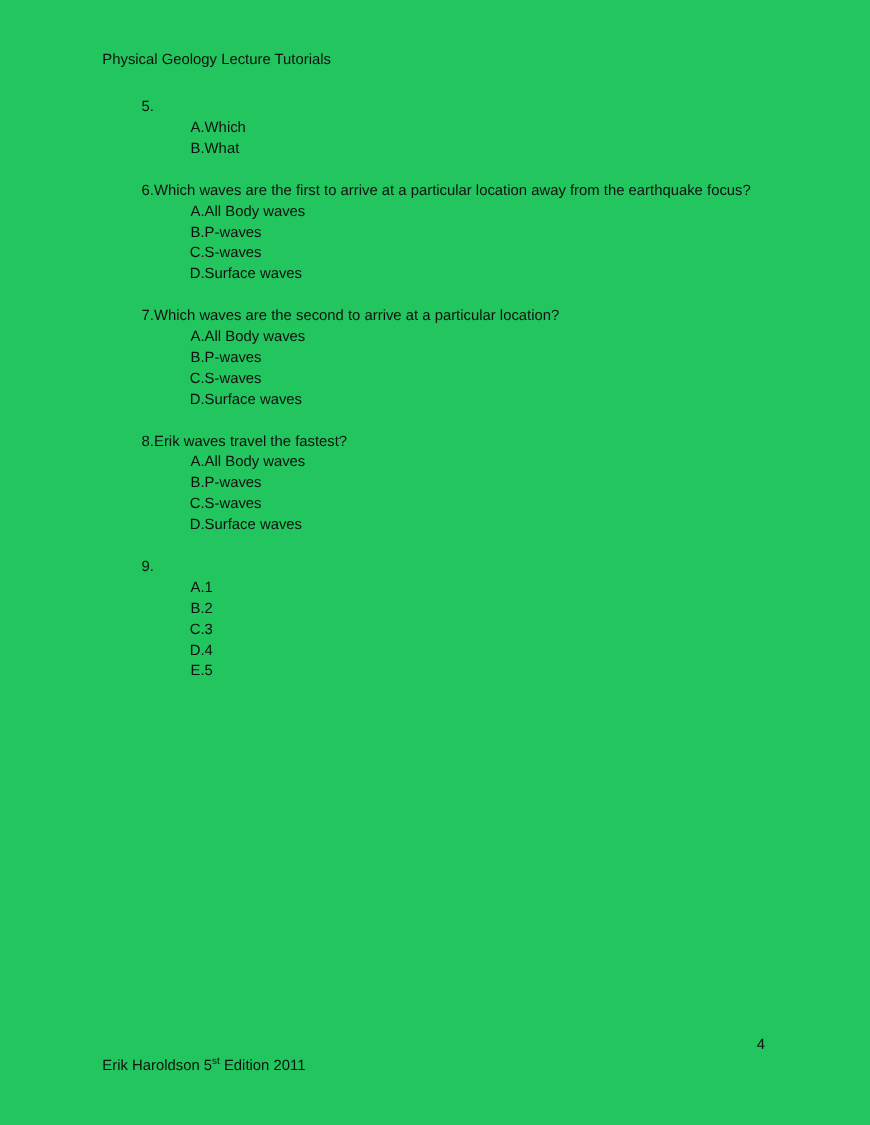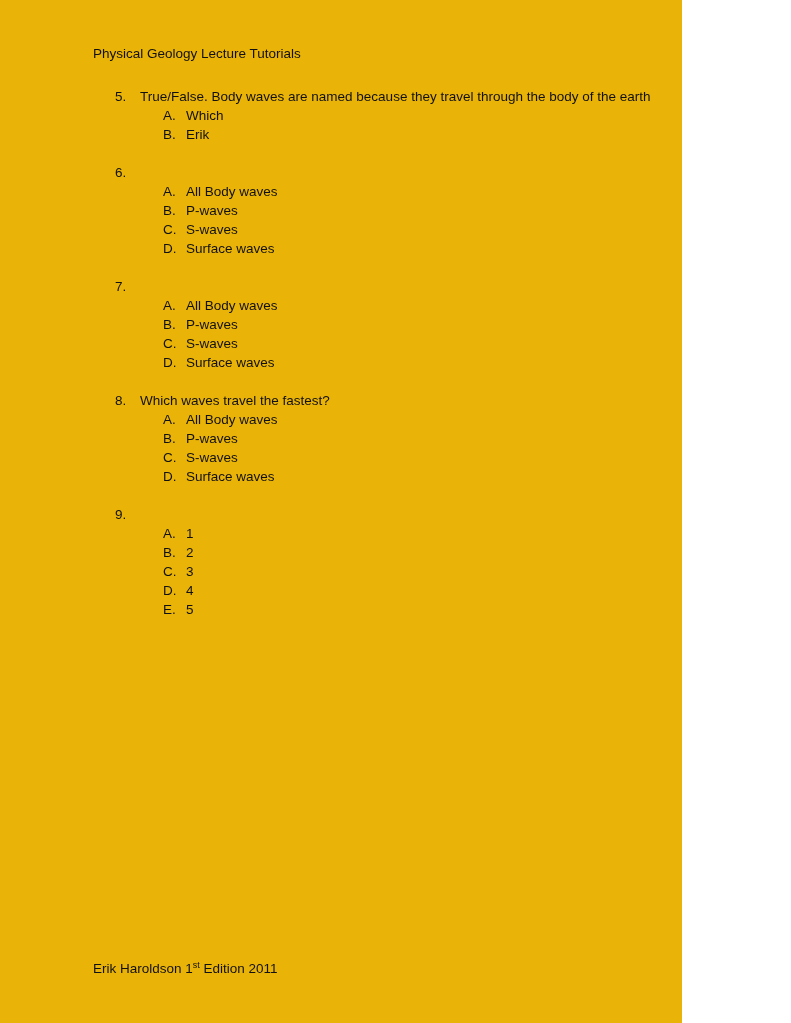--- a/index.html
+++ b/index.html
@@ -2,27 +2,28 @@
 <html><head>
 <meta charset="utf-8">
 <style>
   html, body {
     margin: 0;
     padding: 0;
     background: #ffffff;
   }
   .page {
     position: relative;
-    width: 682px;
+    width: 791px;
     height: 1023px;
-    background: #eab308;
+    background: #22c55e;
     font-family: "Liberation Sans", "DejaVu Sans", sans-serif;
     font-size: 13.5px;
     color: #111111;
     overflow: hidden;
+    text-align: right;
   }
   .header {
     position: absolute;
     left: 93px;
     top: 45px;
     line-height: 17px;
     white-space: nowrap;
   }
   .content {
     position: absolute;
@@ -91,37 +92,37 @@
 
   <div class="header">
     <div>Physical Geology Lecture Tutorials</div>
   </div>
 
   <div class="content">
 
     <div class="question">
       <div class="q-row">
         <span class="q-num">5.</span>
-        <span class="q-text nowrap">True/False. Body waves are named because they travel through the body of the earth</span>
       </div>
       <div class="options">
         <div class="option">
           <span class="opt-letter">A.</span>
           <span class="opt-text">Which</span>
         </div>
         <div class="option">
           <span class="opt-letter">B.</span>
-          <span class="opt-text">Erik</span>
+          <span class="opt-text">What</span>
         </div>
       </div>
     </div>
 
     <div class="question">
       <div class="q-row">
         <span class="q-num">6.</span>
+        <span class="q-text nowrap">Which waves are the first to arrive at a particular location away from the earthquake focus?</span>
       </div>
       <div class="options">
         <div class="option">
           <span class="opt-letter">A.</span>
           <span class="opt-text">All Body waves</span>
         </div>
         <div class="option">
           <span class="opt-letter">B.</span>
           <span class="opt-text">P-waves</span>
         </div>
@@ -132,20 +133,21 @@
         <div class="option">
           <span class="opt-letter">D.</span>
           <span class="opt-text">Surface waves</span>
         </div>
       </div>
     </div>
 
     <div class="question">
       <div class="q-row">
         <span class="q-num">7.</span>
+        <span class="q-text nowrap">Which waves are the second to arrive at a particular location?</span>
       </div>
       <div class="options">
         <div class="option">
           <span class="opt-letter">A.</span>
           <span class="opt-text">All Body waves</span>
         </div>
         <div class="option">
           <span class="opt-letter">B.</span>
           <span class="opt-text">P-waves</span>
         </div>
@@ -156,21 +158,21 @@
         <div class="option">
           <span class="opt-letter">D.</span>
           <span class="opt-text">Surface waves</span>
         </div>
       </div>
     </div>
 
     <div class="question">
       <div class="q-row">
         <span class="q-num">8.</span>
-        <span class="q-text nowrap">Which waves travel the fastest?</span>
+        <span class="q-text nowrap">Erik waves travel the fastest?</span>
       </div>
       <div class="options">
         <div class="option">
           <span class="opt-letter">A.</span>
           <span class="opt-text">All Body waves</span>
         </div>
         <div class="option">
           <span class="opt-letter">B.</span>
           <span class="opt-text">P-waves</span>
         </div>
@@ -211,16 +213,16 @@
           <span class="opt-text">5</span>
         </div>
       </div>
     </div>
 
   </div>
 
   <div class="page-number">4</div>
 
   <div class="footer">
-    <span>Erik Haroldson 1</span><sup>st</sup><span> Edition 2011</span>
+    <span>Erik Haroldson 5</span><sup>st</sup><span> Edition 2011</span>
   </div>
 
 </div>
 
 </body></html>

